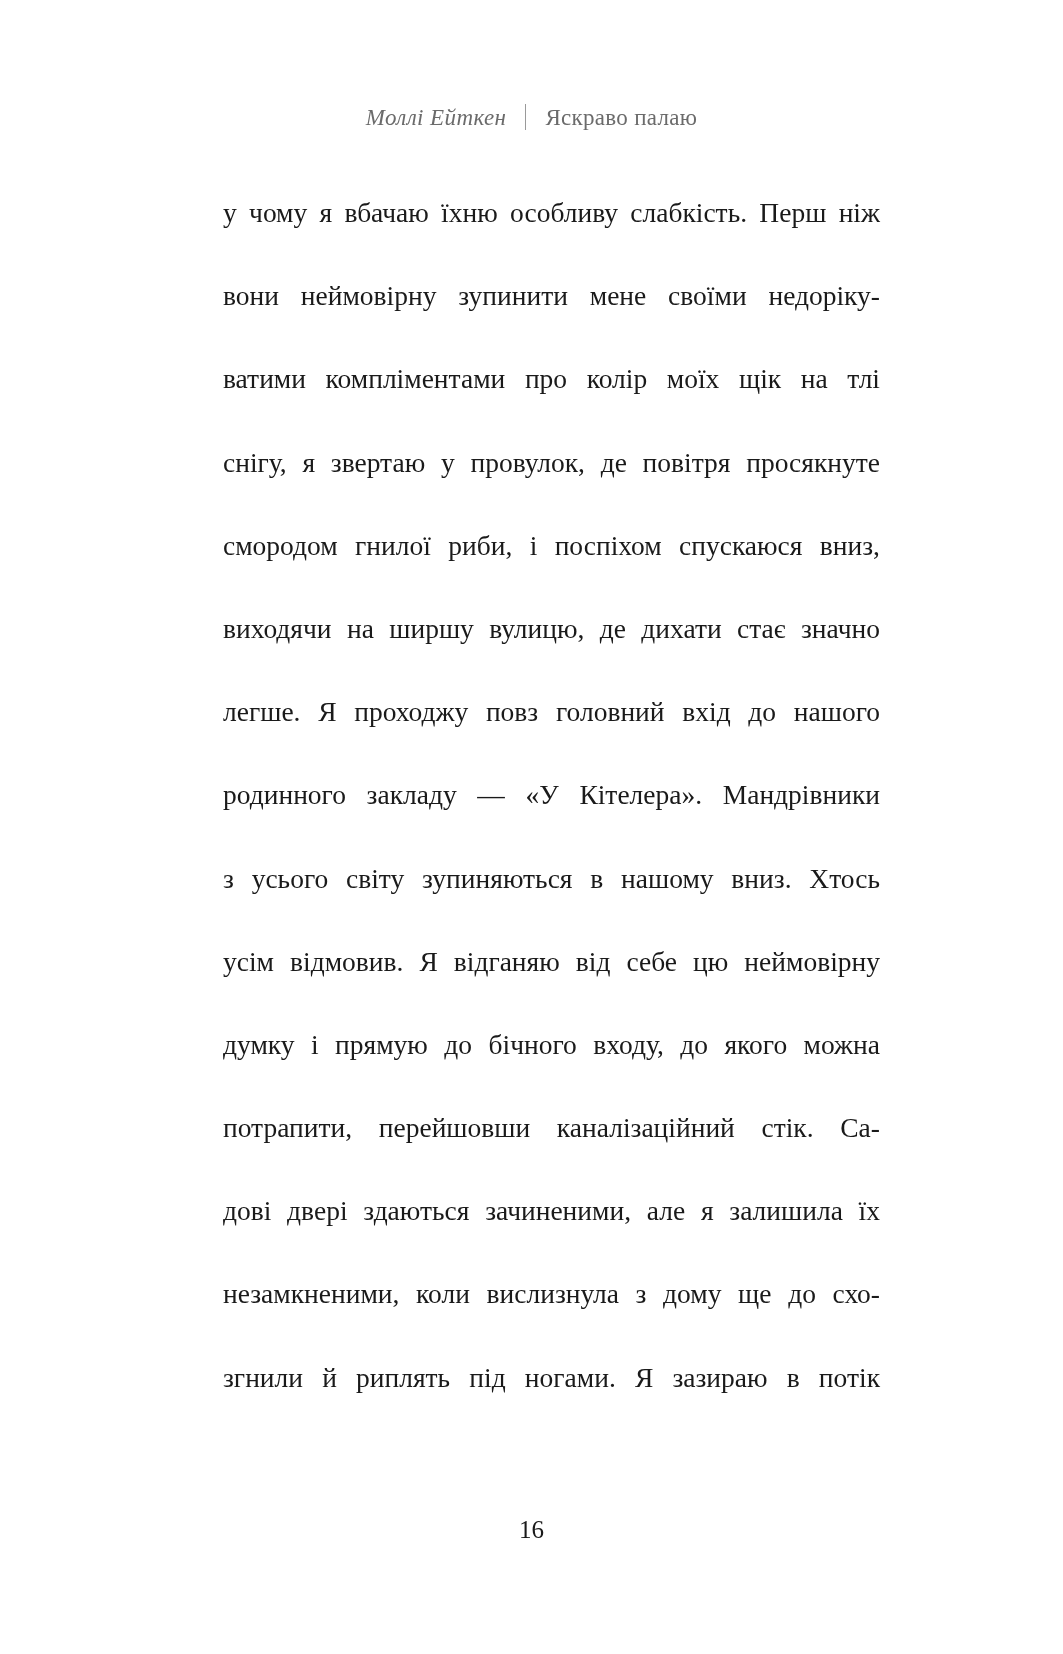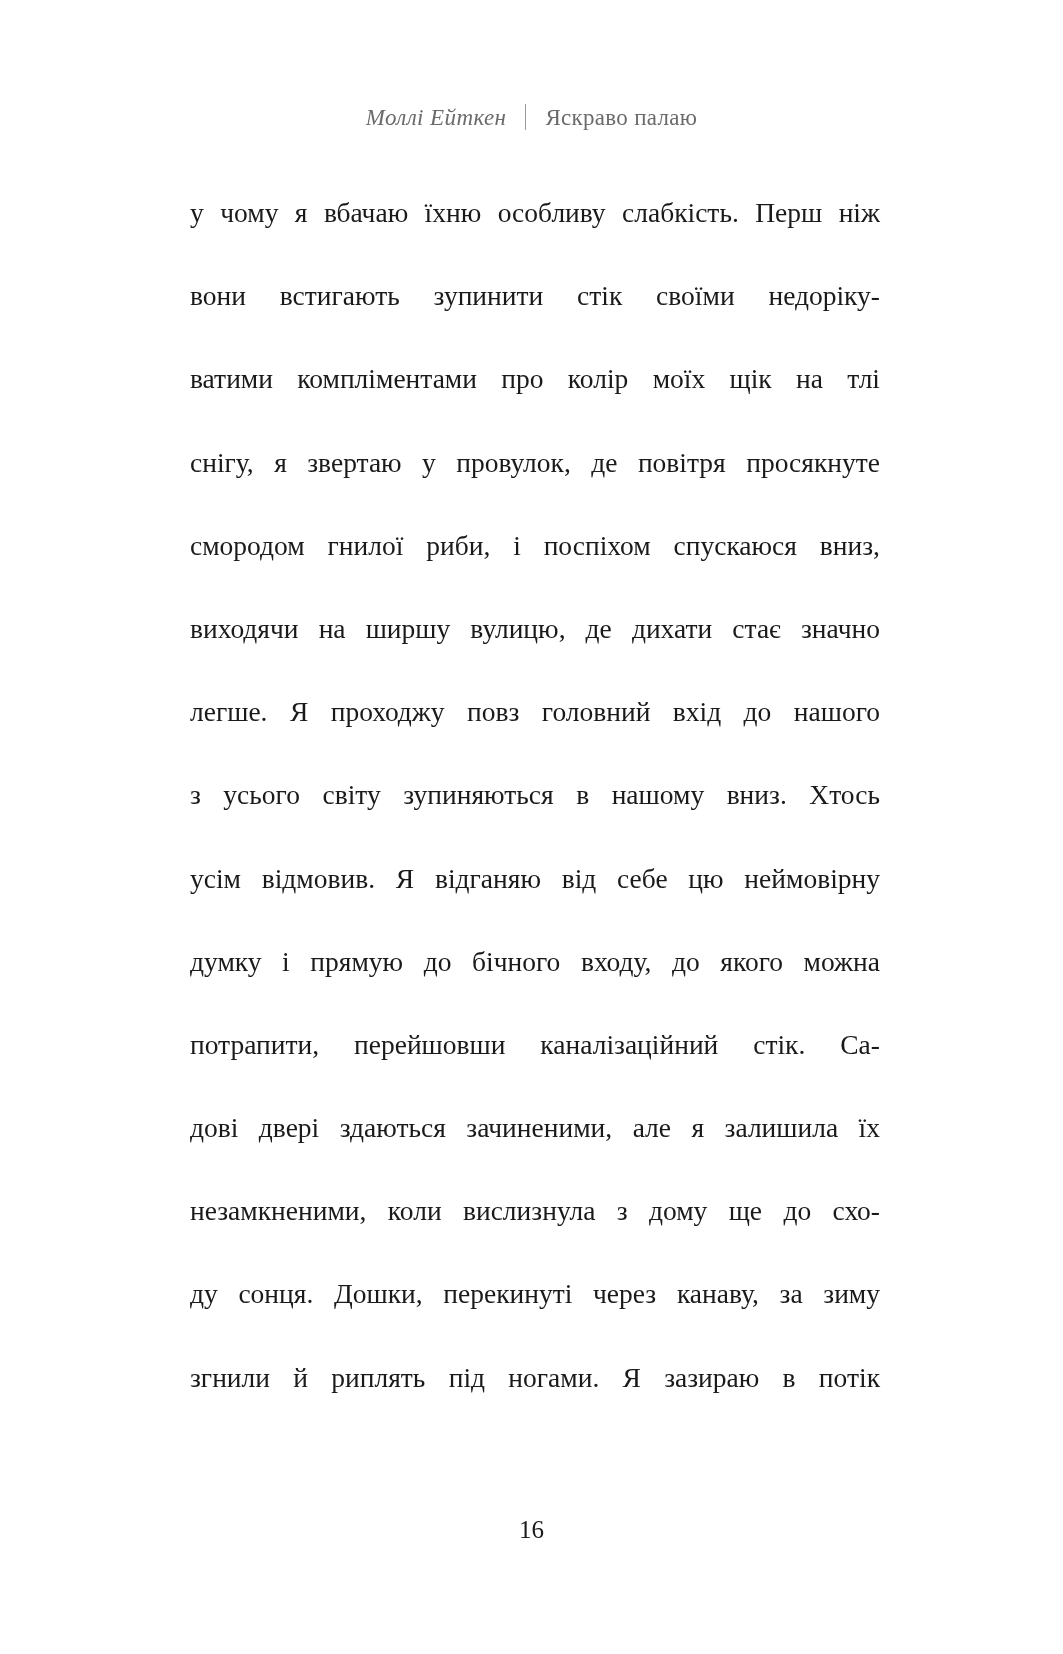--- a/index.html
+++ b/index.html
@@ -62,20 +62,21 @@
   .textblock p {
     margin: 0;
     text-align: justify;
     text-justify: inter-word;
   }
   
   .ln {
     display: block;
     text-align: justify;
     white-space: pre-wrap;
+    margin-left: 33px;
   }
   .ln::after {
     content: "";
     display: inline-block;
     width: 100%;
     height: 0;
   }
 
   
   .folio {
@@ -94,32 +95,32 @@
 
 <div class="page">
 
   <div class="running-head">
     <span class="author">Моллі Ейткен</span><span class="sep"></span><span class="title">Яскраво палаю</span>
   </div>
 
   <div class="textblock" id="textblock">
       <p>
         <span class="ln">у чому я вбачаю їхню особливу слабкість. Перш ніж</span>
-        <span class="ln">вони встигають зупинити стік своїми недоріку-</span>
+        <span class="ln">вони неймовірну зупинити мене своїми недоріку-</span>
         <span class="ln">ватими компліментами про колір моїх щік на тлі</span>
         <span class="ln">снігу, я звертаю у провулок, де повітря просякнуте</span>
         <span class="ln">смородом гнилої риби, і поспіхом спускаюся вниз,</span>
         <span class="ln">виходячи на ширшу вулицю, де дихати стає значно</span>
         <span class="ln">легше. Я проходжу повз головний вхід до нашого</span>
+        <span class="ln">родинного закладу — «У Кітелера». Мандрівники</span>
         <span class="ln">з усього світу зупиняються в нашому вниз. Хтось</span>
         <span class="ln">усім відмовив. Я відганяю від себе цю неймовірну</span>
         <span class="ln">думку і прямую до бічного входу, до якого можна</span>
         <span class="ln">потрапити, перейшовши каналізаційний стік. Са-</span>
         <span class="ln">дові двері здаються зачиненими, але я залишила їх</span>
         <span class="ln">незамкненими, коли вислизнула з дому ще до схо-</span>
-        <span class="ln">ду сонця. Дошки, перекинуті через канаву, за зиму</span>
         <span class="ln">згнили й риплять під ногами. Я зазираю в потік</span>
       </p>
     </div>
 
   <div class="folio">16</div>
 
 </div>
 
 </body></html>

